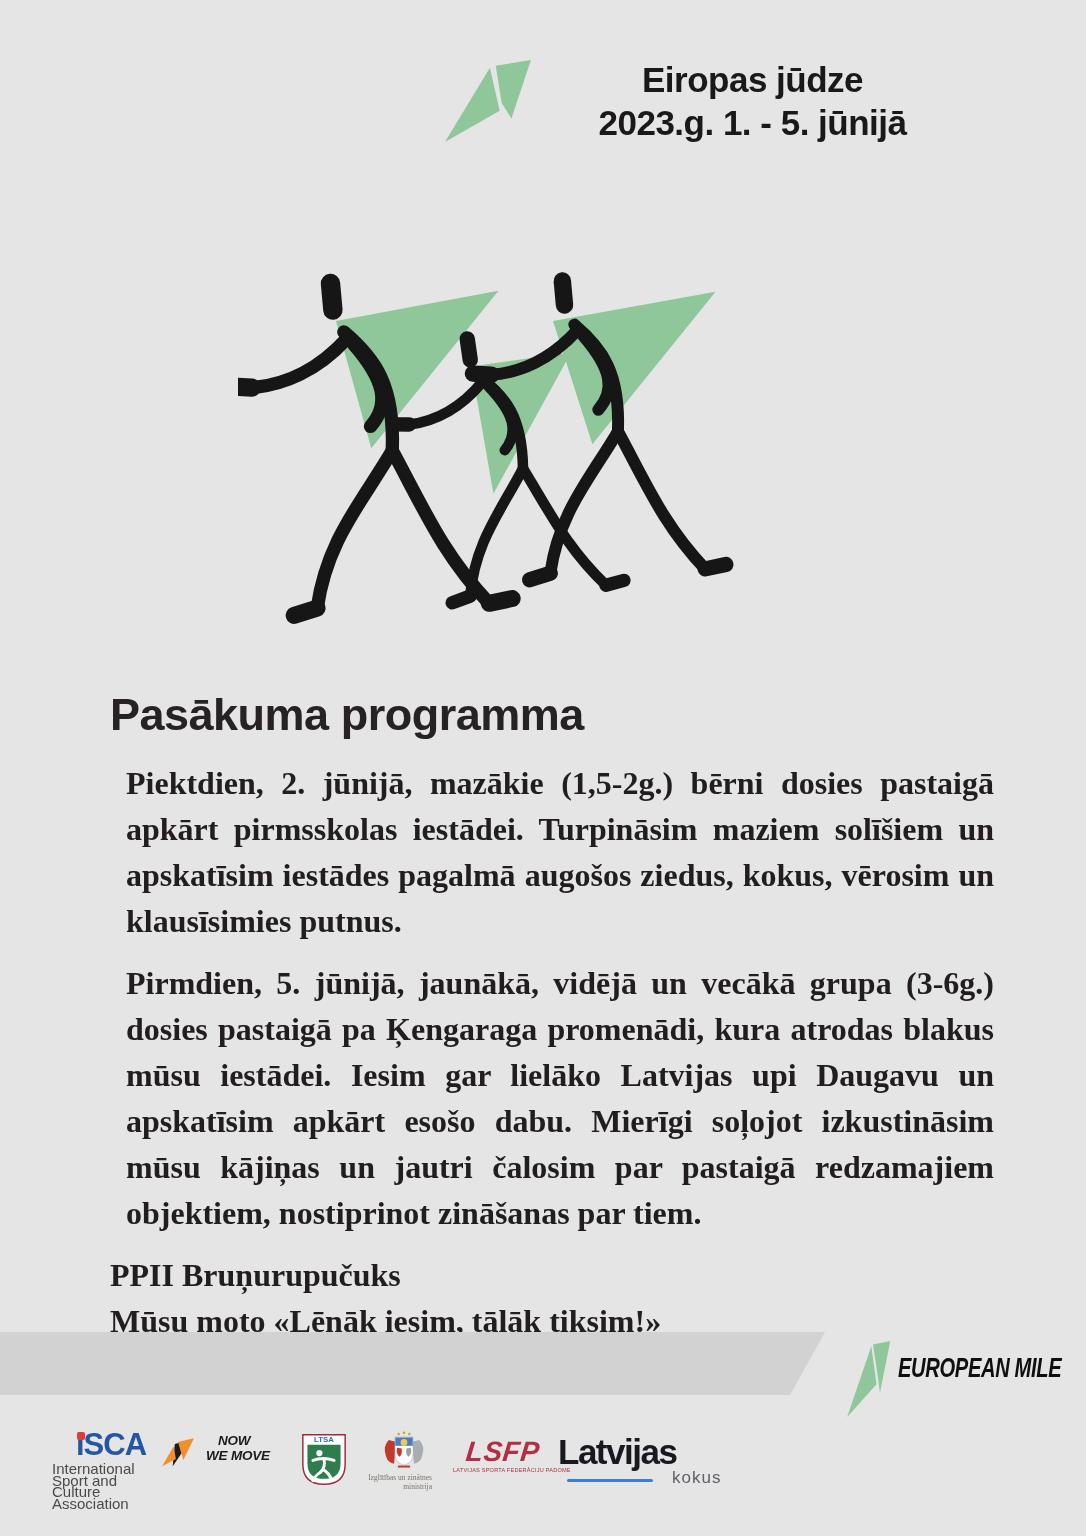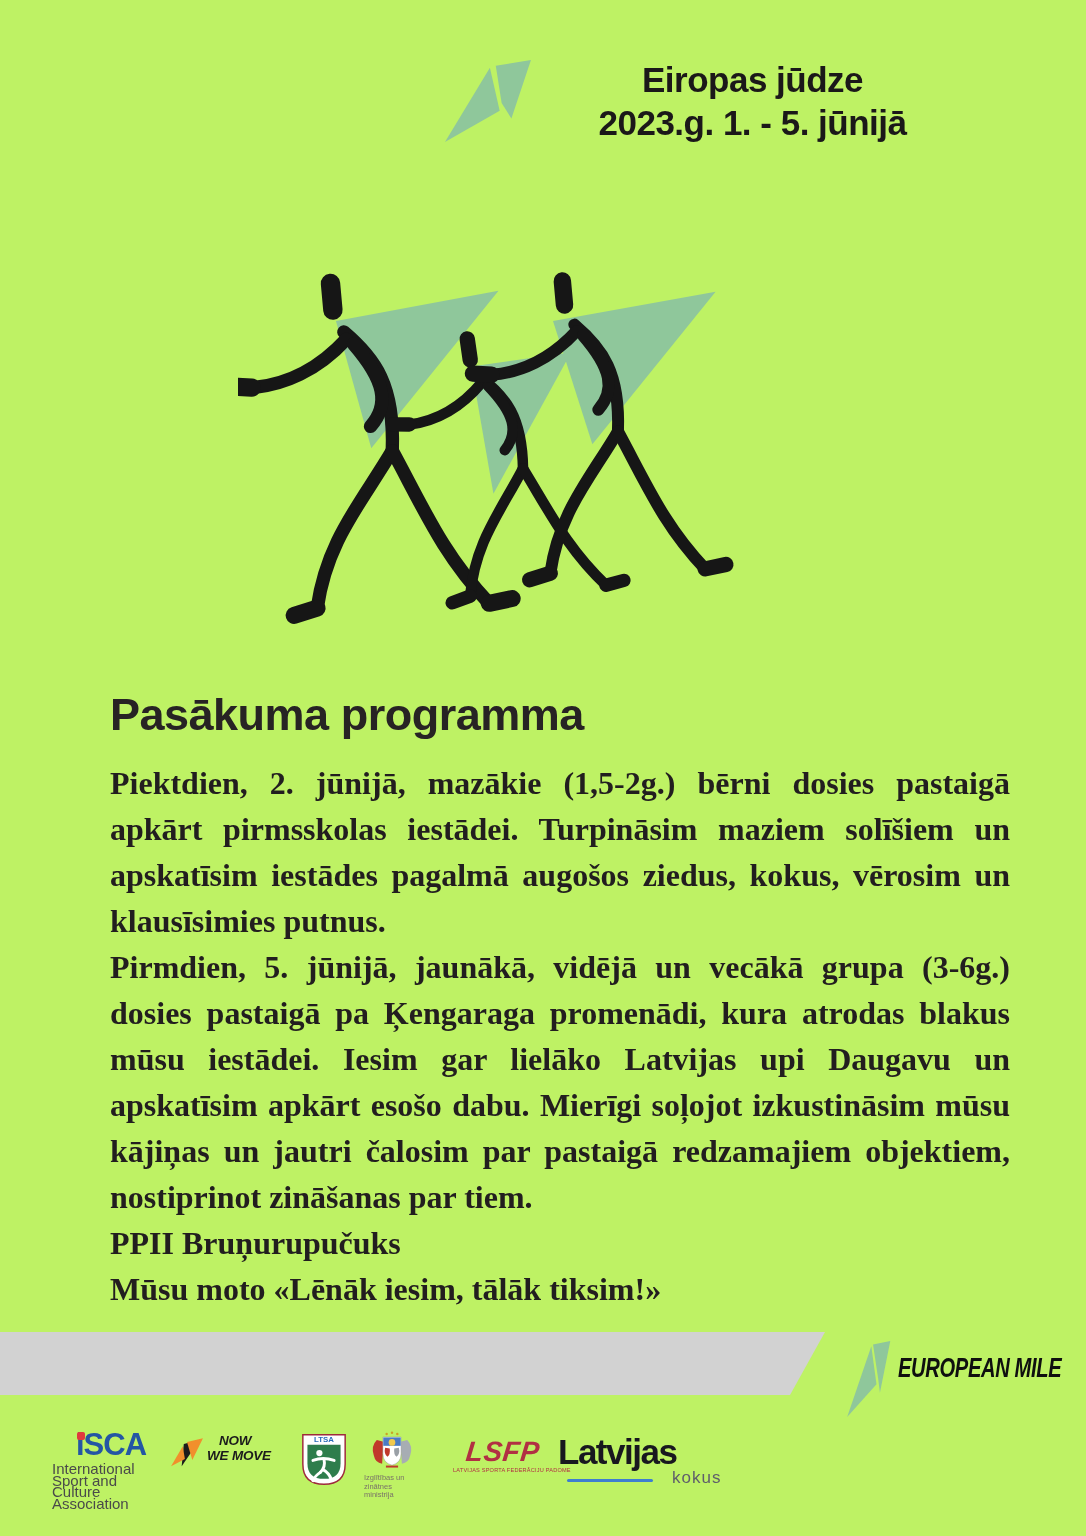--- a/index.html
+++ b/index.html
@@ -1,19 +1,19 @@
 <!DOCTYPE html>
 <html><head>
 <meta charset="utf-8">
 <style>
   * { margin:0; padding:0; box-sizing:border-box; }
   html,body { background:#ffffff; }
   .page {
     position:relative; width:1086px; height:1536px; margin:0 auto;
-    background:#bef264; overflow:hidden;
+    background:#e5e5e5; overflow:hidden;
     font-family:"Liberation Sans", sans-serif; color:#221e1f;
   }
   
   .header-logo { position:absolute; left:436px; top:58px; width:100px; height:86px; }
   .header-title {
     position:absolute; left:515px; top:58px; width:475px;
     text-align:center; font-weight:bold; font-size:35px; line-height:43px;
     color:#1b1819; letter-spacing:-0.5px;
   }
   
@@ -22,21 +22,21 @@
   .content { position:absolute; left:110px; top:690px; width:900px; }
   .content h1 {
     font-family:"Liberation Sans", sans-serif; font-weight:bold;
     font-size:45px; line-height:50px; letter-spacing:-0.5px;
     color:#272324; margin:0 0 20px 0;
   }
   .body-text {
     font-family:"Liberation Serif", serif; font-weight:bold;
     font-size:32px; line-height:46px; color:#221e1f;
   }
-  .body-text p.justified { text-align:justify; margin:0; }
+  .body-text p.justified { text-align:justify; margin:16px; }
   .body-text p.plain { text-align:left; margin:0; }
   
   .band {
     position:absolute; left:0; top:1332px; width:825px; height:63px;
     background:#d2d2d2;
     clip-path:polygon(0 0, 100% 0, calc(100% - 35px) 100%, 0 100%);
   }
   .em-arrow { position:absolute; left:842px; top:1335px; width:50px; height:88px; }
   .em-text {
     position:absolute; left:898px; top:1352px;
@@ -51,29 +51,29 @@
     position:relative; display:inline-block;
     font-weight:bold; font-size:31px; letter-spacing:-1px; color:#2456a4;
     line-height:30px;
     margin-left:24px;
   }
   .isca .i-dot {
     position:absolute; left:1px; top:2px; width:8px; height:8px;
     background:#e0393e; border-radius:2px;
   }
   .isca .sub { font-size:15px; line-height:11.5px; color:#4a4a4a; margin-top:3px; }
-  .nwm { left:170px; top:1433px; display:flex; align-items:flex-start; }
+  .nwm { left:161px; top:1433px; display:flex; align-items:flex-start;gap:8px; }
   .nwm svg { width:34px; height:34px; margin-top:2px; }
   .nwm .txt {
     margin-left:3px; font-style:italic; font-weight:800; font-size:13.5px;
     line-height:15px; color:#1c1c1c; letter-spacing:-0.2px;
   }
   .nwm .txt .l1 { padding-left:12px; }
   .ltsa { left:301px; top:1432px; width:46px; height:55px; }
-  .ministry { left:364px; top:1431px; width:68px; text-align:left; }
+  .ministry { left:364px; top:1431px; width:68px; text-align:right;font-family:Liberation Serif, serif; }
   .ministry svg { width:56px; height:38px; }
   .ministry .cap { font-size:7.5px; line-height:8.5px; color:#7a7468; margin-top:1px; }
   .lsfp { left:453px; top:1439px; width:100px; text-align:center; }
   .lsfp .wordmark {
     font-style:italic; font-weight:800; font-size:28px; line-height:26px;
     color:#b13043; letter-spacing:0.5px; transform:skewX(-6deg);
     display:inline-block;
   }
   .lsfp .cap { font-size:5.6px; color:#b13043; letter-spacing:0.2px; margin-top:2px; white-space:nowrap; }
   .distant { left:558px; top:1436px; width:160px; position:absolute; }

